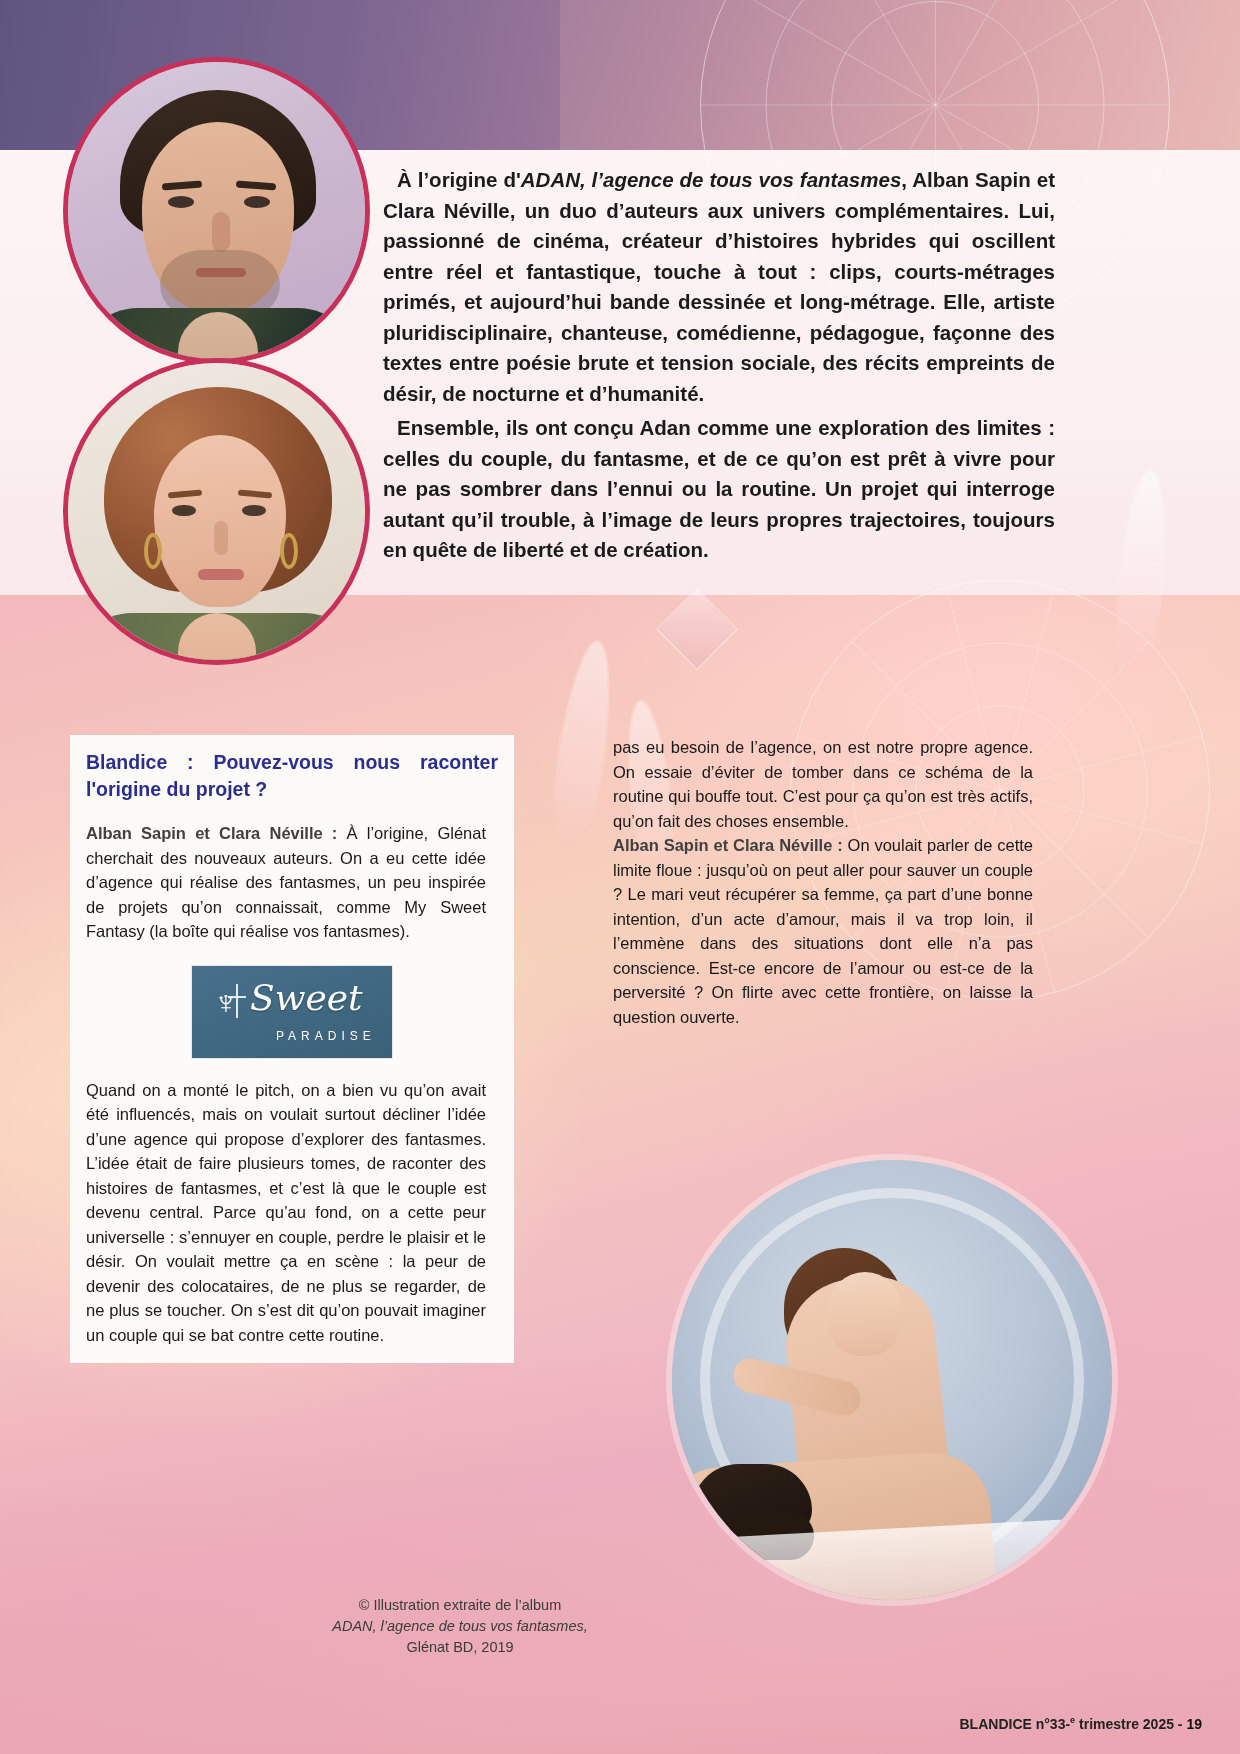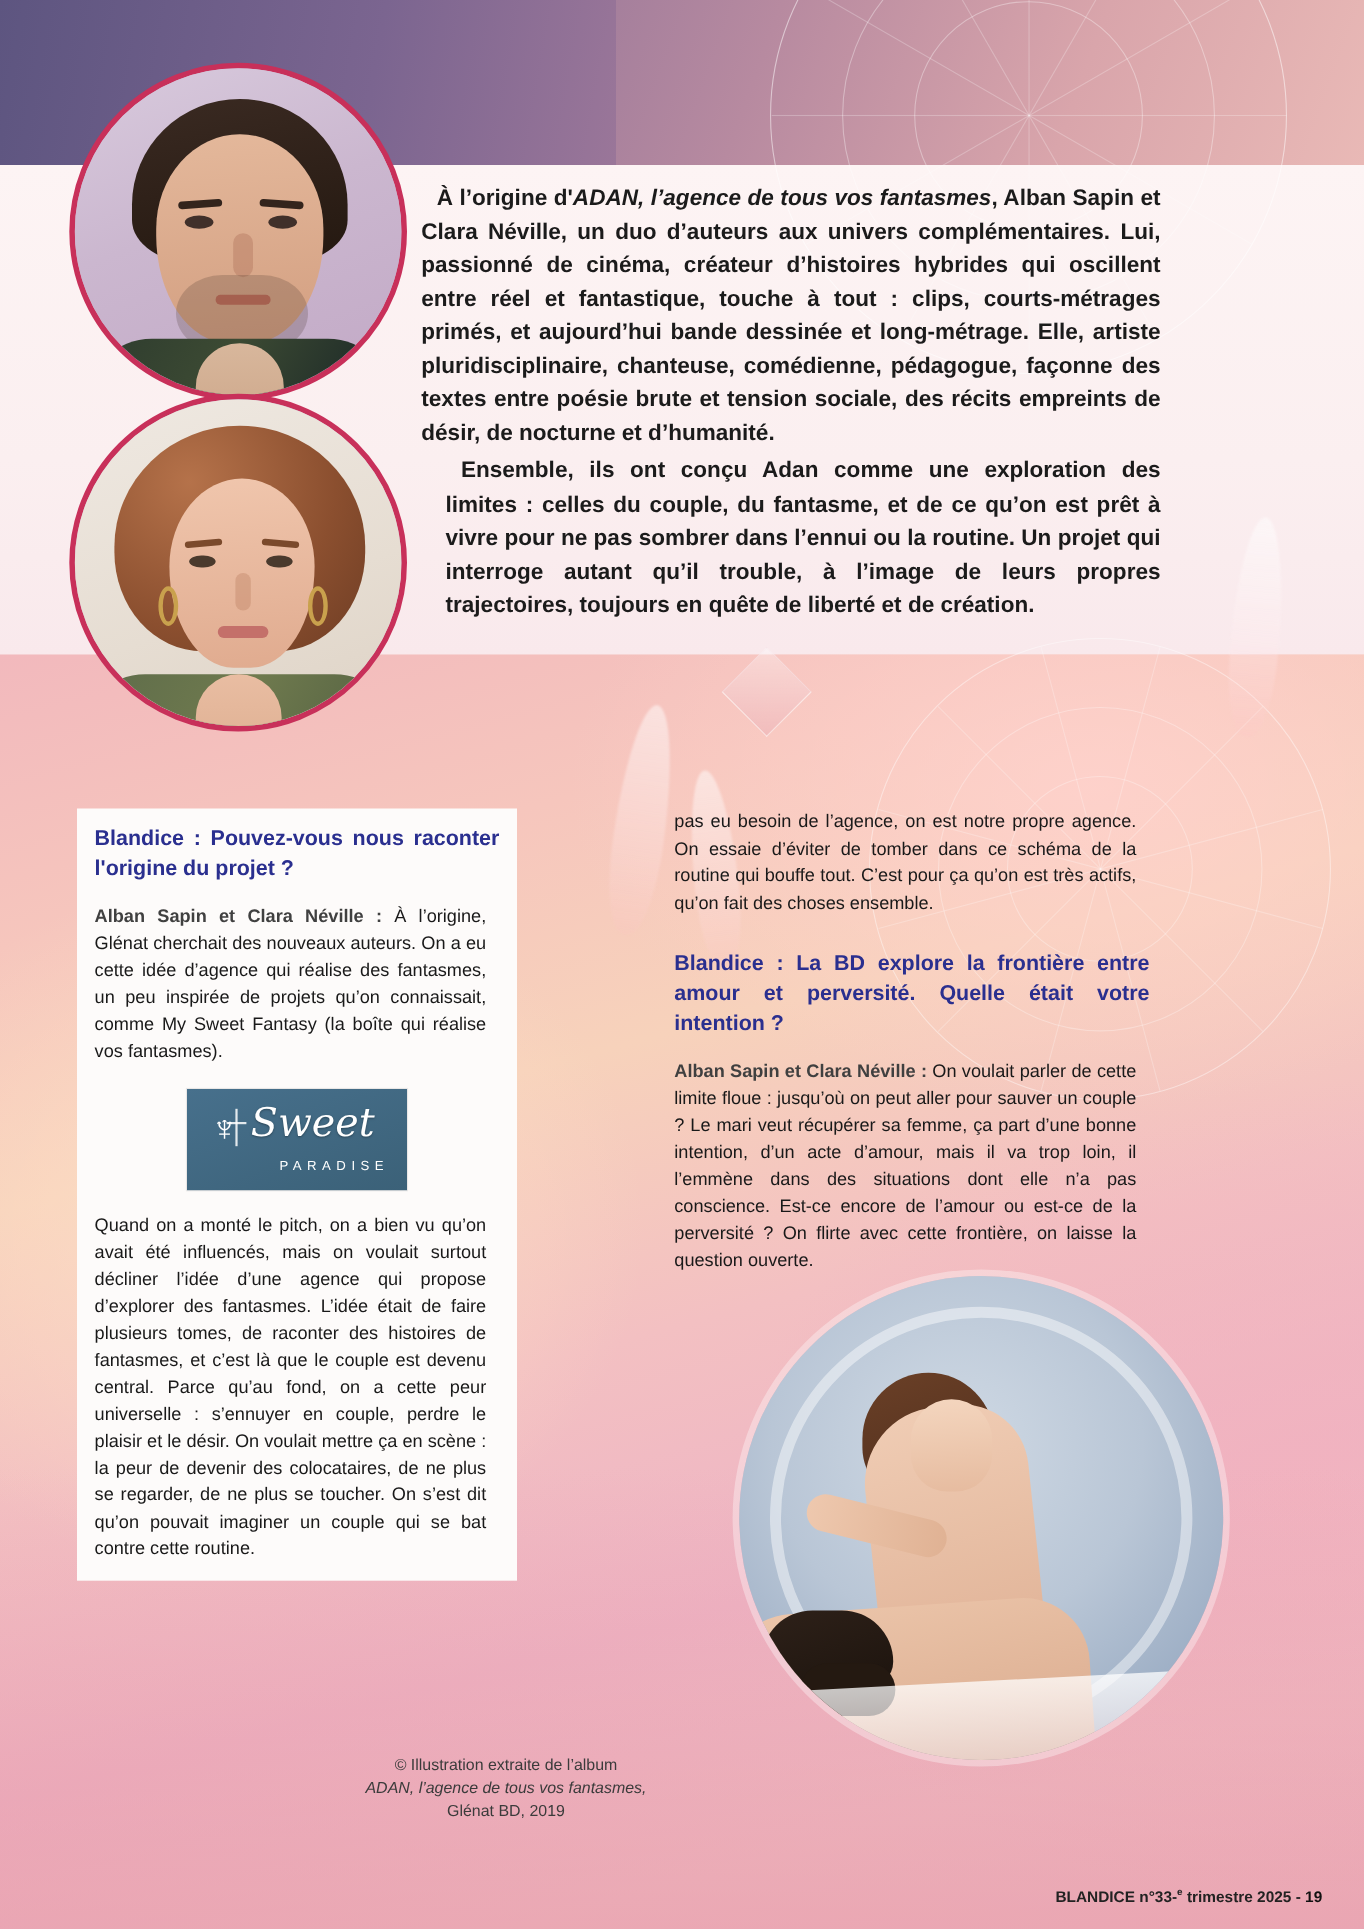--- a/index.html
+++ b/index.html
@@ -127,29 +127,29 @@
     background:linear-gradient(180deg,#e9bda2,#d8a889); border-radius:40px 40px 0 0;
   }
 
   
   .intro {
     position:absolute; left:383px; top:165px; width:672px;
     font-weight:bold; font-size:20.5px; line-height:30.5px;
     color:#1b1b1b; text-align:justify;
   }
   .intro p { margin:0 0 0 0; text-indent:14px; }
-  .intro p + p { margin-top:4px;margin-left:22px; }
+  .intro p + p { margin-top:4px; }
   .intro em { font-style:italic; }
 
   
   .col {
     position:absolute; width:427px;
     font-size:16.5px; line-height:24.5px; color:#191919; text-align:justify;
   }
-  .col.left { left:70px; top:735px; background:#fdfbfa; padding:14px 16px 16px 16px; width:400px; }
+  .col.left { left:70px; top:735px; background:#fdfbfa; padding:14px 16px 16px 16px; width:444px; }
   .col.right { left:613px; top:735px; background:transparent; width:432px; }
 
   .q {
     color:#2a2f8f; font-weight:bold; font-size:19.5px; line-height:27px;
     text-align:justify; margin:0 0 18px 0;
   }
   .speaker { color:#404040; font-weight:bold; }
   .para { margin:0 12px 0 0; }
   .para + .para { margin-top:0px; }
   .ital { }
@@ -318,21 +318,20 @@
     <div class="lg-sweet">Sweet</div>
     <div class="lg-par">PARADISE</div>
   </div>
 
   <p class="para">Quand on a monté le pitch, on a bien vu qu’on avait été influencés, mais on voulait surtout décliner l’idée d’une agence qui propose d’explorer des fantasmes. L’idée était de faire plusieurs tomes, de raconter des histoires de fantasmes, et c’est là que le couple est devenu central. Parce qu’au fond, on a cette peur universelle : s’ennuyer en couple, perdre le plaisir et le désir. On voulait mettre ça en scène : la peur de devenir des colocataires, de ne plus se regarder, de ne plus se toucher. On s’est dit qu’on pouvait imaginer un couple qui se bat contre cette routine.</p>
 </div>
 
 <div class="col right">
   <p class="para">pas eu besoin de l’agence, on est notre propre agence. On essaie d’éviter de tomber dans ce schéma de la routine qui bouffe tout. C’est pour ça qu’on est très actifs, qu’on fait des choses ensemble.</p>
 
-  <div class="q" style="margin-top:30px;">Blandice : La BD explore la frontière entre amour et perversité. Quelle était votre intention ?</div>
 
   <p class="para">
     <span class="speaker">Alban Sapin et Clara Néville :</span><span> On voulait parler de cette limite floue : jusqu’où on peut aller pour sauver un couple ? Le mari veut récupérer sa femme, ça part d’une bonne intention, d’un acte d’amour, mais il va trop loin, il l’emmène dans des situations dont elle n’a pas conscience. Est-ce encore de l’amour ou est-ce de la perversité ? On flirte avec cette frontière, on laisse la question ouverte.</span>
   </p>
 </div>
 
 <div class="illus">
   <div class="halo"></div>
   <div class="woman-hair"></div>
   <div class="woman-body"></div>

